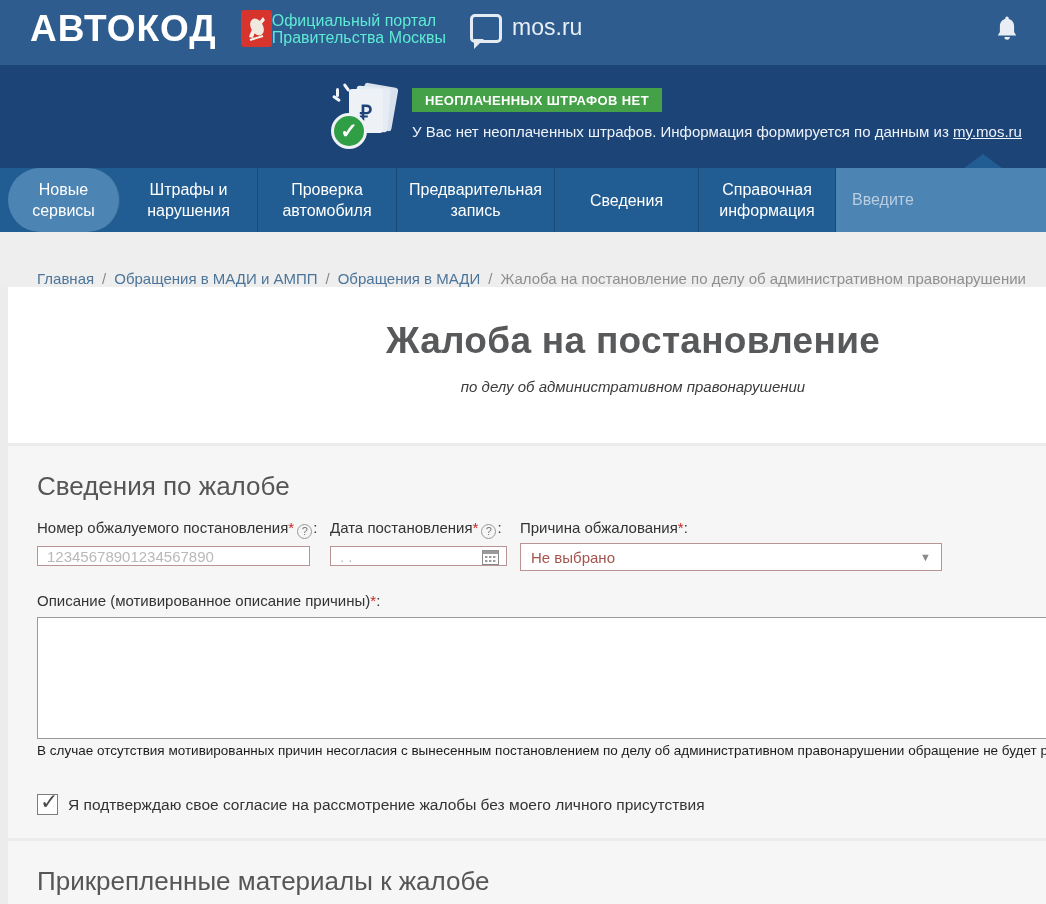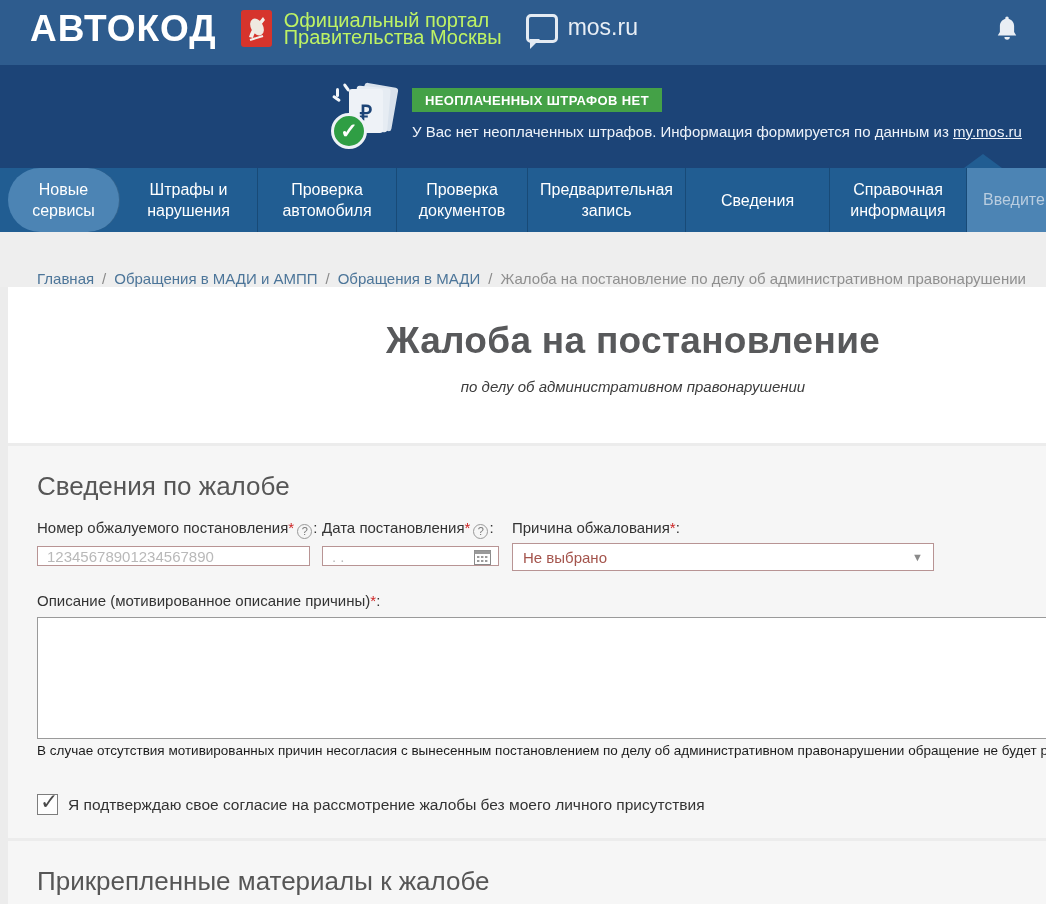--- a/index.html
+++ b/index.html
@@ -4,21 +4,21 @@
 <style>
   * { margin:0; padding:0; box-sizing:border-box; }
   html,body { width:1046px; height:904px; overflow:hidden; }
   body { font-family:"Liberation Sans", sans-serif; background:#ececec; position:relative; }
 
   
   .header-bar { height:65px; background:#2e5c8e; display:flex; align-items:center; padding:0 26px 8px 30px; }
   .logo { color:#fff; font-size:37px; font-weight:800; letter-spacing:1px; line-height:1; cursor:pointer; font-style:normal; }
   .coat { width:31px; height:37px; background:#d6342c; border-radius:3px; margin-left:24px; position:relative; overflow:hidden; flex:none; }
   .coat svg { position:absolute; inset:0; }
-  .portal-text { margin-left:12px; color:#bef264; font-size:20px; line-height:17px; }
+  .portal-text { margin-left:0; color:#5eead4; font-size:16px; line-height:17px; }
   .mosru-wrap { display:flex; align-items:flex-start; margin-left:24px; }
   .bubble { width:32px; height:29px; border:3px solid #e4ebf3; border-radius:5px; position:relative; flex:none; }
   .bubble::after { content:""; position:absolute; left:1px; bottom:-9px; border:5px solid transparent; border-top-color:#e4ebf3; border-left-color:#e4ebf3; }
   .mosru-label { color:#e8eef5; font-size:23px; margin-left:10px; }
   .bell { margin-left:auto; width:26px; height:28px; cursor:pointer; }
 
   
   .fines-band { height:103px; background:#1c4477; position:relative; display:flex; padding:20px 0 0 333px; }
   .fines-icon { position:relative; width:62px; height:62px; flex:none; }
   .spark { position:absolute; width:9px; height:3px; background:#f2f6fa; border-radius:2px; }
@@ -64,21 +64,21 @@
   .section-title { color:#565656; font-size:26px; font-weight:500; padding-top:25px; }
 
   .fields-row { display:flex; margin-top:17px; }
   .field label { display:block; color:#333; font-size:15px; margin-bottom:7px; white-space:nowrap; }
   .req { color:#cc2222; }
   .help-icon { display:inline-block; width:15px; height:15px; border:1px solid #999; border-radius:50%; color:#777; font-size:11px; line-height:13px; text-align:center; vertical-align:-2px; margin:0 1px 0 3px; cursor:pointer; }
   .tb { height:20px; background:#fff; border:1px solid #b89494; font-size:15px; color:#444; padding:0 9px; font-family:inherit; outline:none; }
   .tb::placeholder { color:#b9b9b9; opacity:1; }
   .f-number { width:273px; }
   .f-number .tb { width:273px; }
-  .f-date { margin-left:12px; width:177px; position:relative; }
+  .f-date { margin-left:20px; width:177px; position:relative; }
   .f-date .tb { width:177px; padding-right:30px; }
   .cal-icon { position:absolute; right:8px; bottom:6px; cursor:pointer; }
   .f-reason { margin-left:13px; width:422px; }
   .select-box { width:422px; height:28px; background:#fff; border:1px solid #b89494; display:flex; align-items:center; padding:0 10px; cursor:pointer; }
   .select-value { color:#a4544c; font-size:15px; flex:1; }
   .select-arrow { color:#8a8a8a; font-size:11px; }
 
   .desc-label { margin-top:21px; color:#333; font-size:15px; }
   .desc-area { display:block; margin-top:8px; width:1203px; height:122px; background:#fff; border:1px solid #9a9a9a; resize:none; font-family:inherit; font-size:15px; padding:6px 8px; outline:none; }
   .hint { margin-top:4px; color:#1c1c1c; font-size:13.5px; white-space:nowrap; }
@@ -135,21 +135,20 @@
     <div class="fines-info"><span>У Вас нет неоплаченных штрафов. Информация формируется по данным из </span><a>my.mos.ru</a></div>
   </div>
   <div class="nav-pointer"></div>
 </div>
 
 <div class="nav-bar">
   <div class="nav-inner">
     <div class="nav-tab t1 active">Новые сервисы</div>
     <div class="nav-tab t2">Штрафы и нарушения</div>
     <div class="nav-tab t3">Проверка автомобиля</div>
-    <div class="nav-tab t4">Проверка документов</div>
     <div class="nav-tab t5">Предварительная запись</div>
     <div class="nav-tab t6">Сведения</div>
     <div class="nav-tab t7">Справочная информация</div>
     <div class="nav-search">
       <input type="text" placeholder="Введите" style="">
     </div>
   </div>
 </div>
 
 <div class="breadcrumb-bar">

